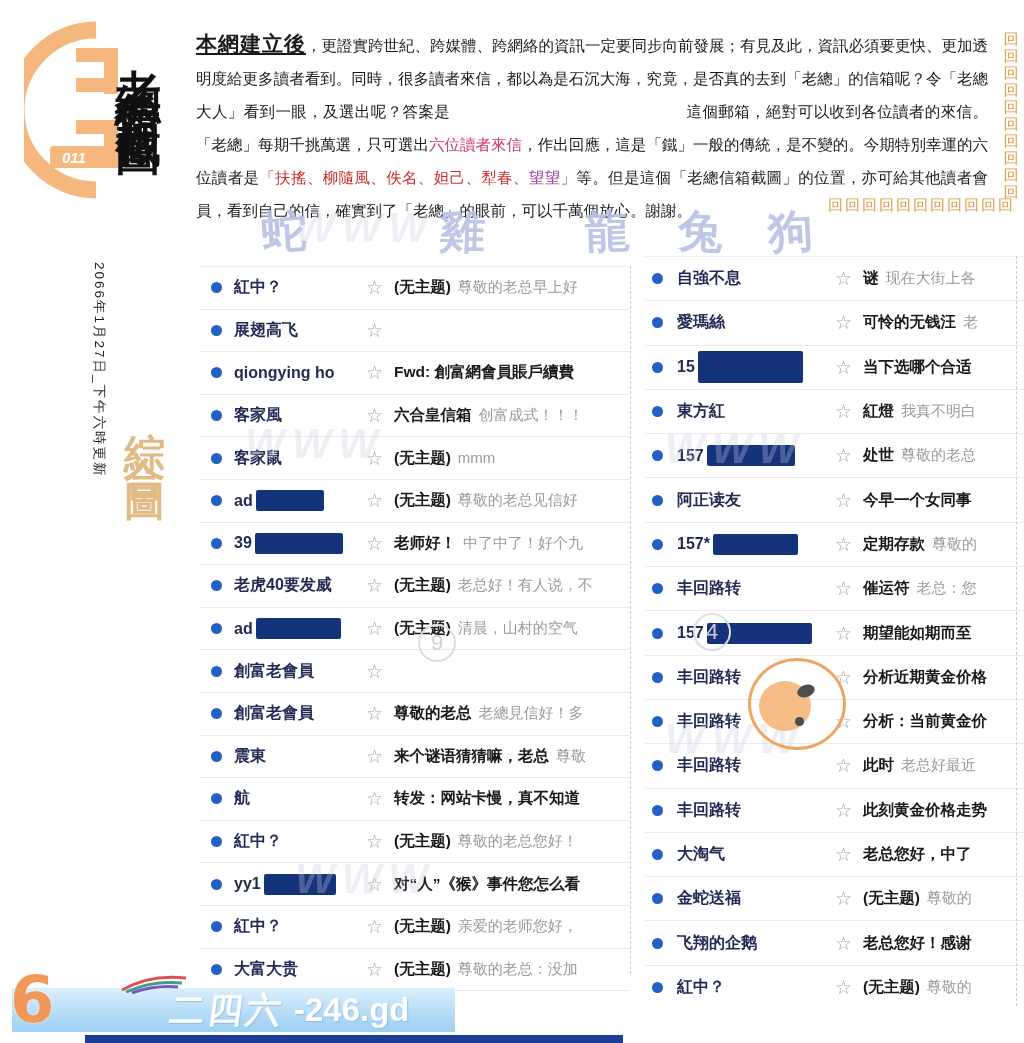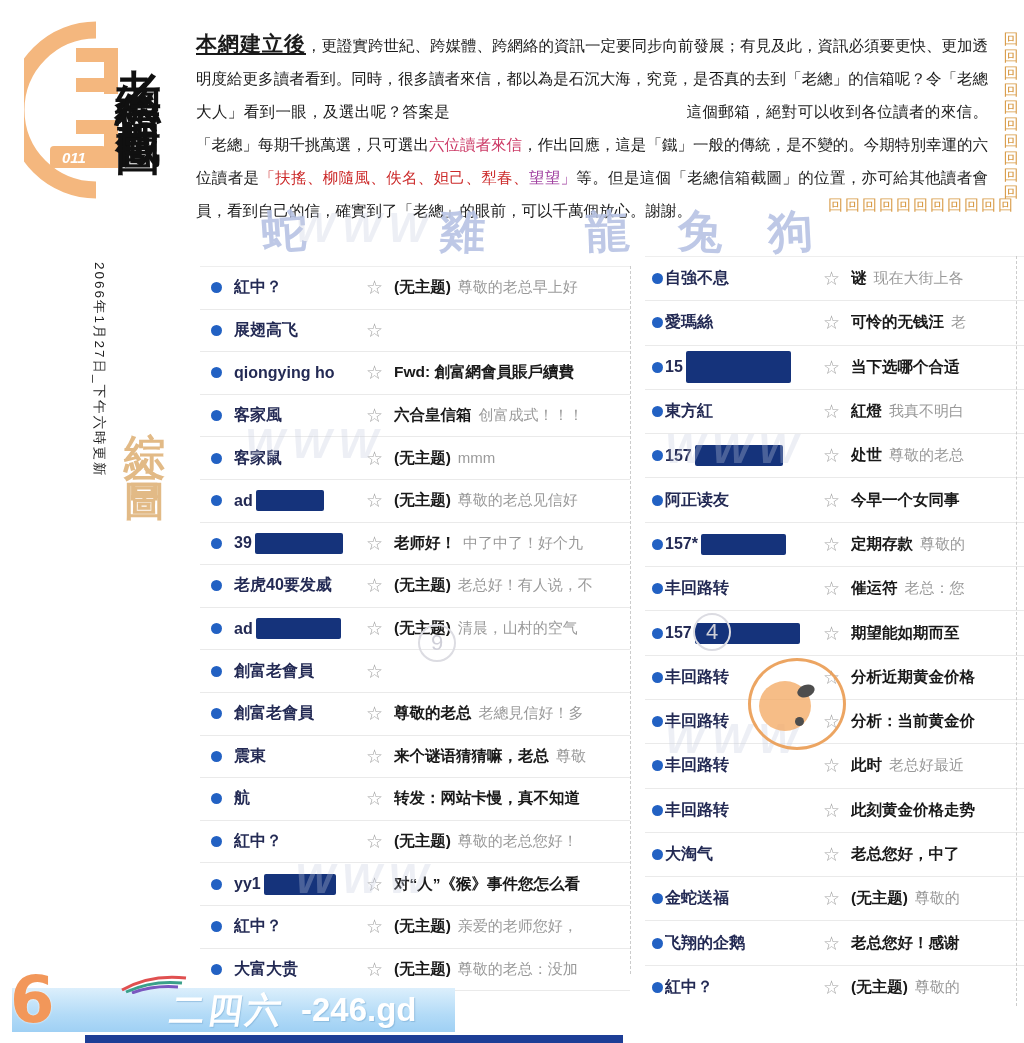--- a/index.html
+++ b/index.html
@@ -47,21 +47,21 @@
   .row{position:relative;display:flex;align-items:center;border-bottom:1px solid #eaeaea;
       overflow:hidden;background:#fff;}
   .col-left .row{height:41.6px;}
   .col-right .row{height:43.3px;}
   .bullet{width:11px;height:11px;border-radius:50%;background:#2261c3;flex:none;}
   .col-left .bullet{margin-left:11px;}
   .col-right .bullet{margin-left:7px;}
   .sender{font-weight:bold;font-size:16px;color:#232a54;white-space:nowrap;overflow:hidden;
       display:flex;align-items:center;flex:none;}
   .col-left .sender{width:132px;margin-left:12px;}
-  .col-right .sender{width:158px;margin-left:2px;}
+  .col-right .sender{width:158px;margin-left:14px;}
   .redact{display:inline-block;height:21px;background:#15337b;border-radius:2px;
       margin-left:3px;flex:none;}
   .star{color:#a3a3a3;font-size:19px;width:28px;flex:none;text-align:left;}
   .subjwrap{flex:1;display:flex;align-items:baseline;overflow:hidden;white-space:nowrap;}
   .subject{font-weight:bold;color:#191919;font-size:15.5px;}
   .preview{color:#9a9a9a;font-size:15px;margin-left:7px;}
   .vsep{position:absolute;border-left:1px dashed #cccccc;z-index:3;}
 
   
   .circnum{position:absolute;width:34px;height:34px;border:2px solid #dcdce2;border-radius:50%;
@@ -80,21 +80,21 @@
   .footer-bar{position:absolute;left:12px;top:988px;width:443px;height:44px;z-index:8;
       background:linear-gradient(180deg,#dceffc 0%,#b3dbf7 60%,#9fd0f4 100%);
       display:flex;align-items:center;}
   .footer-six{position:absolute;left:10px;top:968px;z-index:9;font-size:64px;font-weight:900;
       color:#f2975a;font-family:"DejaVu Sans",sans-serif;line-height:1;
       text-shadow:0 0 2px #ffffff;}
   .footer-swoosh{position:absolute;left:120px;top:972px;z-index:9;}
   .footer-cn{margin-left:158px;font-size:35px;font-weight:900;color:#ffffff;
       font-family:"DejaVu Serif",serif;transform:skewX(-8deg);letter-spacing:3px;
       text-shadow:1px 1px 1px rgba(120,170,210,.6);}
-  .footer-domain{font-size:33px;font-weight:bold;color:#ffffff;margin-left:17px;
+  .footer-domain{font-size:33px;font-weight:bold;color:#ffffff;margin-left:10px;
       text-shadow:1px 1px 1px rgba(120,170,210,.6);}
   .footer-strip{position:absolute;left:85px;top:1035px;width:538px;height:8px;
       background:#1d3e96;z-index:8;}
 </style>
 </head>
 <body>
 
 <div class="ornament">
   <svg width="102" height="188" viewBox="0 0 102 188">
     <path d="M72 14 A80 80 0 0 0 72 174" fill="none" stroke="#f4b77e" stroke-width="17"></path>

